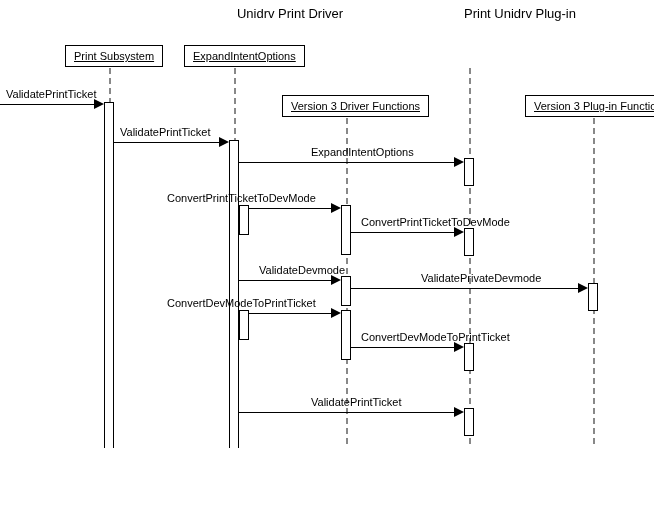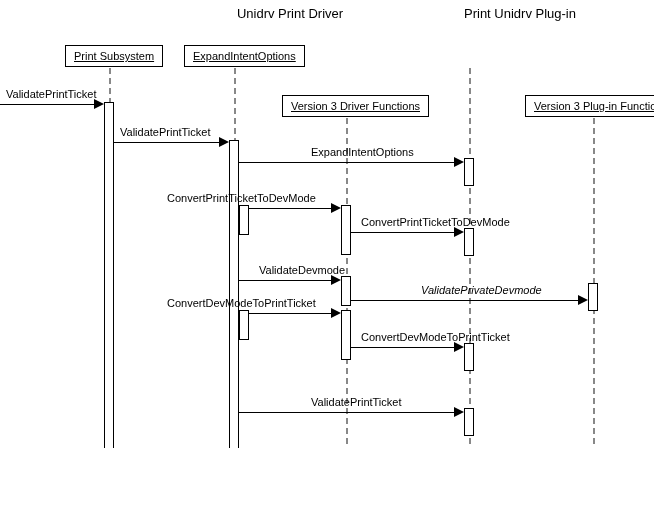--- a/index.html
+++ b/index.html
@@ -131,21 +131,21 @@
     <div class="line" style="left:0px; width:105px;"></div>
     <div class="arrow-r" style="left:103px;"></div>
   </div>
 
   <div class="msg" style="left:239px; top:270px; width:110px;">
     <div class="label" style="left:20px;">ValidateDevmode</div>
     <div class="line" style="left:0px; width:94px;"></div>
     <div class="arrow-r" style="left:92px;"></div>
   </div>
 
-  <div class="msg" style="left:351px; top:290px; width:242px;font-style:italic;">
+  <div class="msg" style="left:351px; top:278px; width:242px;">
     <div class="label" style="left:70px;">ValidatePrivateDevmode</div>
     <div class="line" style="left:0px; width:229px;"></div>
     <div class="arrow-r" style="left:227px;"></div>
   </div>
 
   <div class="msg" style="left:249px; top:303px; width:100px;">
     <div class="label" style="left:-82px;">ConvertDevModeToPrintTicket</div>
     <div class="line" style="left:0px; width:84px;"></div>
     <div class="arrow-r" style="left:82px;"></div>
   </div>

